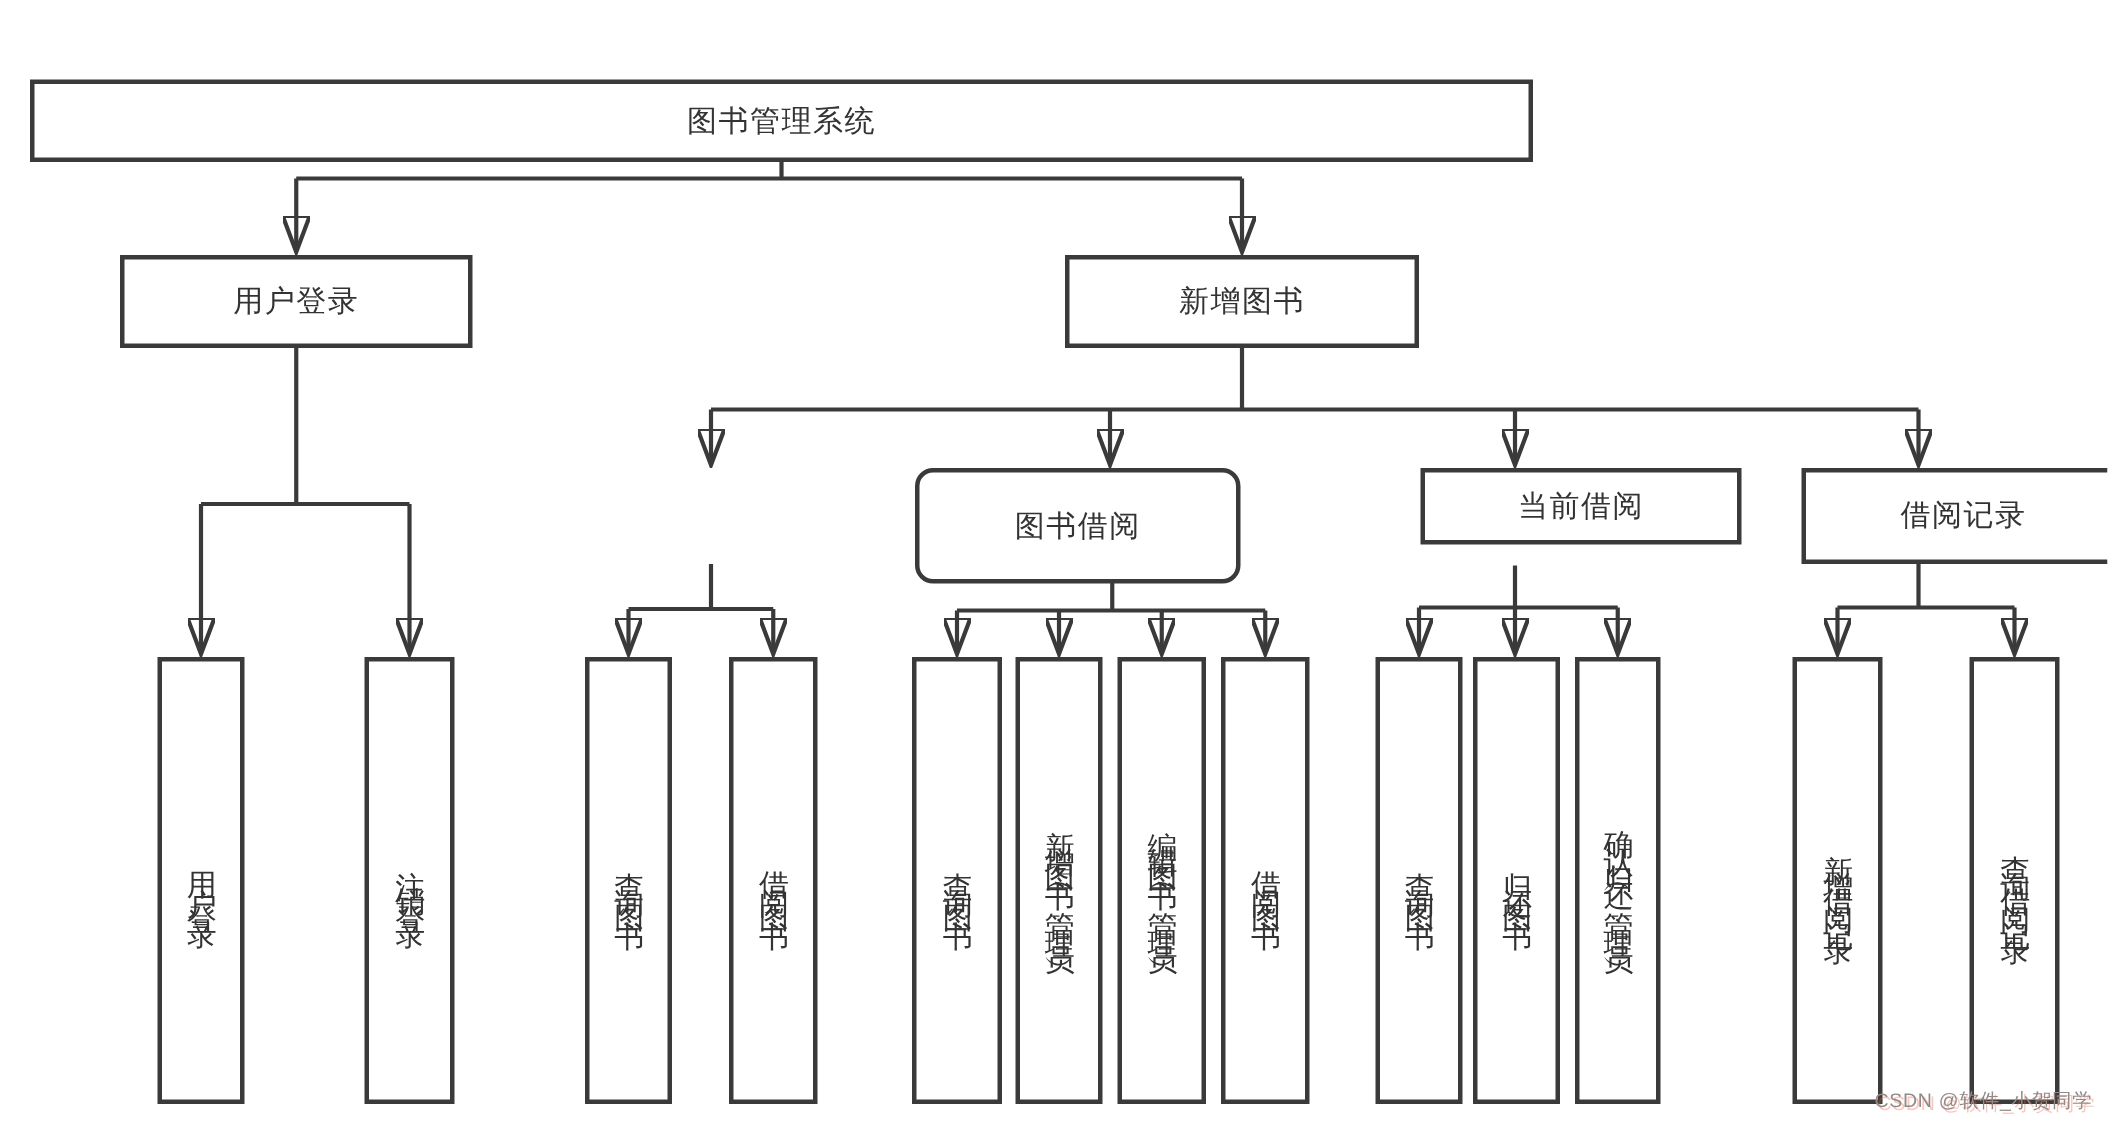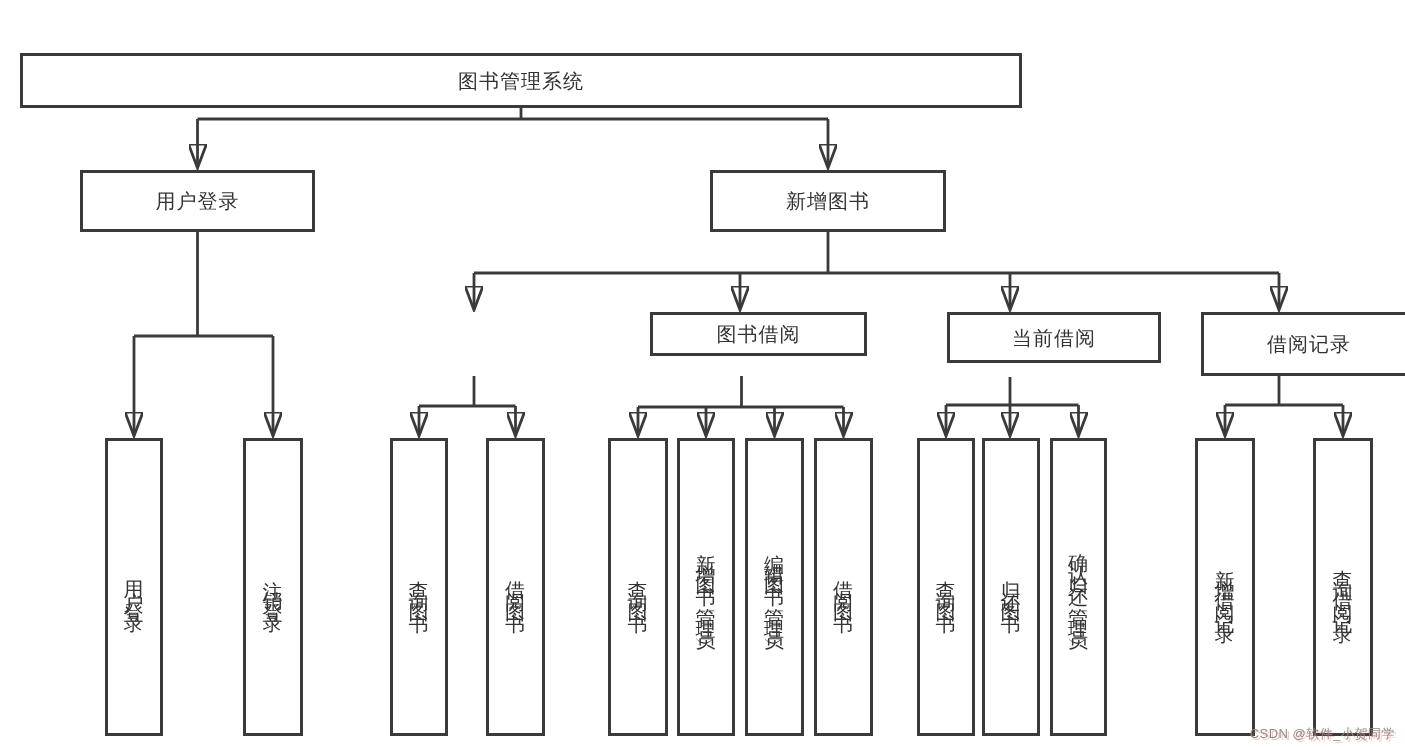--- a/index.html
+++ b/index.html
@@ -101,21 +101,21 @@
     <path d="M1225,405 L1343,405"></path>
     <path d="M1225,405 L1225,435" marker-end="url(#arrow)"></path>
     <path d="M1343,405 L1343,435" marker-end="url(#arrow)"></path>
   </svg>
 
   <div class="node" style="left:20px;top:13px;width:1002px;height:55px;margin-top:40px;">图书管理系统</div>
 
   <div class="node" style="left:80px;top:170px;width:235px;height:62px;">用户登录</div>
   <div class="node" style="left:710px;top:170px;width:236px;height:62px;">新增图书</div>
 
-  <div class="node" style="left:650px;top:312px;width:217px;height:44px;">图书借阅</div>
+  <div class="node" style="left:610px;top:312px;width:217px;height:77px;border-radius:12px;">图书借阅</div>
   <div class="node" style="left:903px;top:312px;width:214px;height:51px;margin-left:44px;">当前借阅</div>
   <div class="node" style="left:1171px;top:312px;width:216px;height:64px;margin-left:30px;">借阅记录</div>
 
   <div class="node leaf" style="left:105px;top:438px;width:58px;height:298px;">
     <span class="vtext">用户登录</span>
   </div>
   <div class="node leaf" style="left:243px;top:438px;width:60px;height:298px;">
     <span class="vtext">注销登录</span>
   </div>
 

